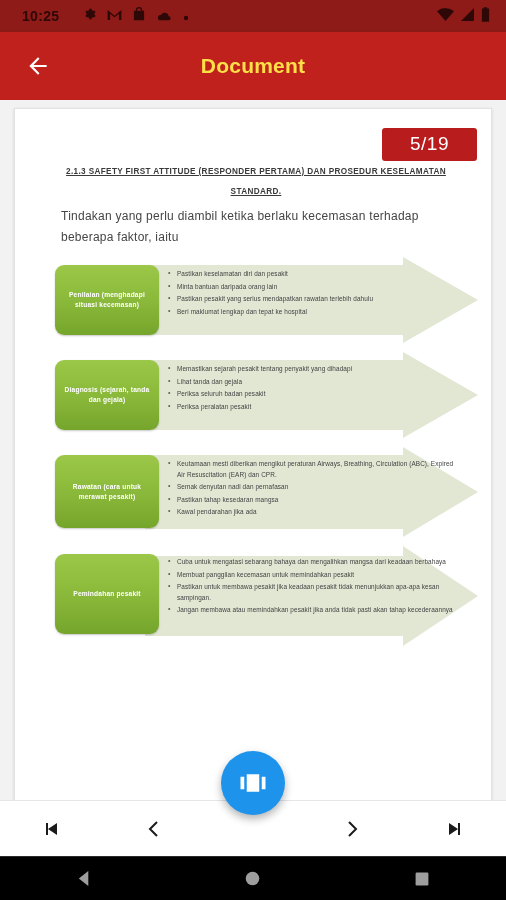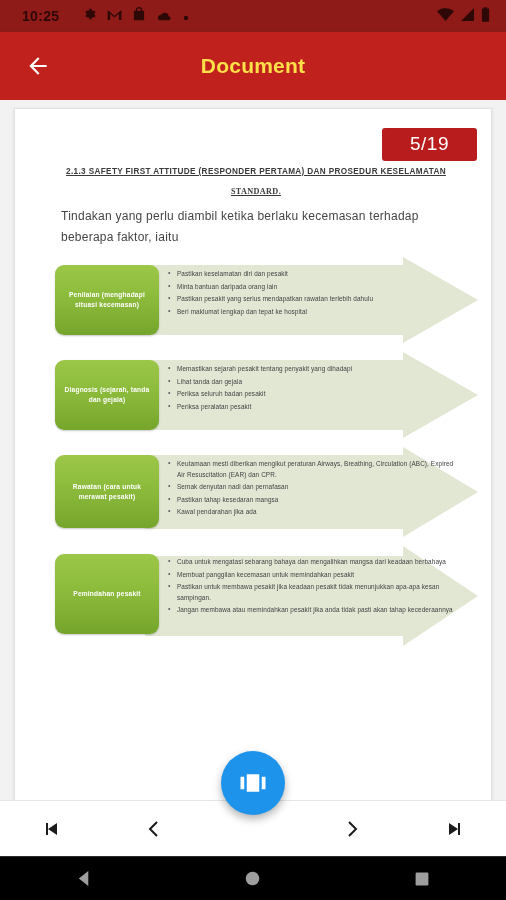--- a/index.html
+++ b/index.html
@@ -71,21 +71,21 @@
   }
 
   
   .doc-head{
     position:absolute; left:46px; right:40px; top:53px;
     font-size:8.2px; letter-spacing:.35px; color:#3a3a3a;
     text-decoration:underline; line-height:20px;
     font-weight:bold;
     text-align:center;
   }
-  .doc-head .l2{ display:block;font-family:Liberation Serif, serif; }
+  .doc-head .l2{ display:block; }
   .doc-para{
     position:absolute; left:46px; right:40px; top:97px;
     font-size:12px; color:#454545; line-height:21px;
     letter-spacing:.25px;
   }
 
   
   .row{
     position:absolute; left:25px; width:438px;
   }

